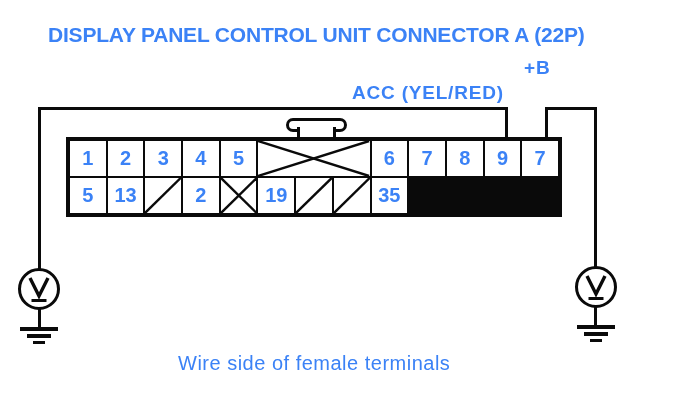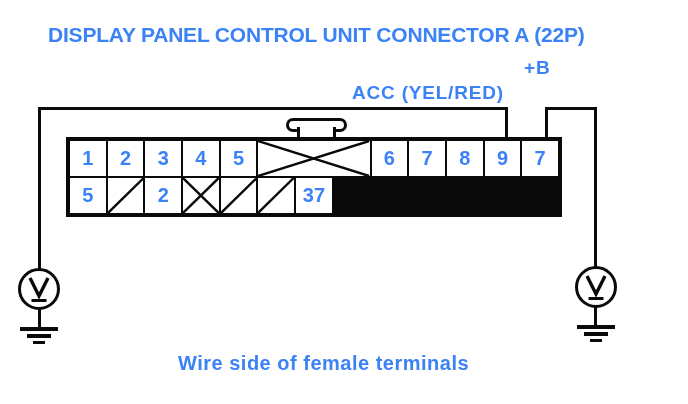--- a/index.html
+++ b/index.html
@@ -95,21 +95,21 @@
   .vm svg { position: absolute; left: 0; top: 0; width: 36px; height: 36px; }
   .vm path, .vm line { stroke: #0a0a0a; fill: none; }
 
   .gnd { position: absolute; z-index: 2; }
   .gnd .b { position: absolute; background: #0a0a0a; }
 
   .caption {
     position: absolute;
     left: 178px; top: 352px;
     font-size: 20px;
-    font-weight: bold;
+    font-weight: normal;
     letter-spacing: 0.5px;
     white-space: nowrap;
   }
 </style>
 </head>
 <body>
 
 <div class="page">
 
   <div class="title">DISPLAY PANEL CONTROL UNIT CONNECTOR A (22P)</div>
@@ -139,43 +139,45 @@
           <line x1="0" y1="100" x2="100" y2="0" vector-effect="non-scaling-stroke"></line>
           <line x1="0" y1="0" x2="100" y2="100" vector-effect="non-scaling-stroke"></line>
         </svg>
       </div>
       <div class="cell">6</div>
       <div class="cell">7</div>
       <div class="cell">8</div>
       <div class="cell">9</div>
       <div class="cell">7</div>
       <div class="cell">5</div>
+      <div class="cell">13</div>
       <div class="cell">
         <svg class="diag" viewBox="0 0 100 100" preserveAspectRatio="none">
           <line x1="0" y1="100" x2="100" y2="0" vector-effect="non-scaling-stroke"></line>
         </svg>
       </div>
       <div class="cell">2</div>
       <div class="cell">
         <svg class="diag" viewBox="0 0 100 100" preserveAspectRatio="none">
           <line x1="0" y1="100" x2="100" y2="0" vector-effect="non-scaling-stroke"></line>
           <line x1="0" y1="0" x2="100" y2="100" vector-effect="non-scaling-stroke"></line>
         </svg>
       </div>
-      <div class="cell">
-        <svg class="diag" viewBox="0 0 100 100" preserveAspectRatio="none">
-          <line x1="0" y1="100" x2="100" y2="0" vector-effect="non-scaling-stroke"></line>
-        </svg>
-      </div>
-      <div class="cell">
-        <svg class="diag" viewBox="0 0 100 100" preserveAspectRatio="none">
-          <line x1="0" y1="100" x2="100" y2="0" vector-effect="non-scaling-stroke"></line>
-        </svg>
-      </div>
-      <div class="cell">37</div>
+      <div class="cell">19</div>
+      <div class="cell">
+        <svg class="diag" viewBox="0 0 100 100" preserveAspectRatio="none">
+          <line x1="0" y1="100" x2="100" y2="0" vector-effect="non-scaling-stroke"></line>
+        </svg>
+      </div>
+      <div class="cell">
+        <svg class="diag" viewBox="0 0 100 100" preserveAspectRatio="none">
+          <line x1="0" y1="100" x2="100" y2="0" vector-effect="non-scaling-stroke"></line>
+        </svg>
+      </div>
+      <div class="cell">35</div>
     </div>
 
   <div class="vm" style="left:18px; top:268px;">
     <svg viewBox="0 0 36 36">
       <path d="M9 7 L18 25 L27 7" stroke-width="3.4"></path>
       <line x1="10.5" y1="29.5" x2="25.5" y2="29.5" stroke-width="3"></line>
     </svg>
   </div>
   <div class="wire" style="left:38px; top:308px; width:3px; height:20px;"></div>
   <div class="gnd" style="left:0; top:0;">

